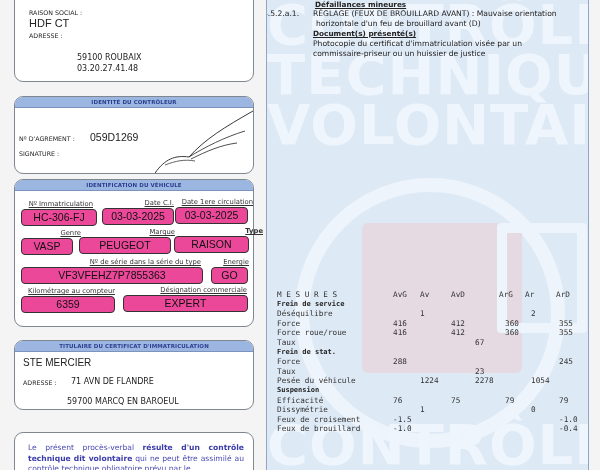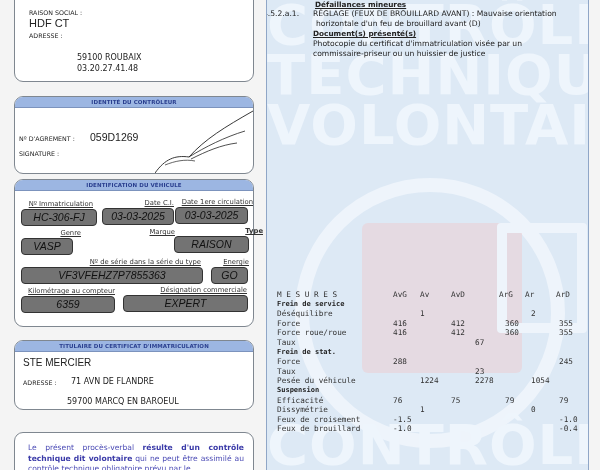--- a/index.html
+++ b/index.html
@@ -23,23 +23,23 @@
   #card-center { top: -12px; height: 94px; }
   #card-controller { top: 96px; height: 78px; }
   #card-vehicle { top: 179px; height: 148px; }
   #card-owner { top: 340px; height: 70px; }
   #card-note { top: 432px; height: 60px; }
 
   .abs { position: absolute; }
 
   .field-label { position: absolute; font-size: 6.8px; color: #333; text-decoration: underline; text-align: right; white-space: nowrap; }
   .field-box {
-    position: absolute; height: 17px; border: 1px solid #333; border-radius: 4px; background: #737373;
+    position: absolute; height: 17px; border: 1px solid #333; border-radius: 4px; background: #ec4899;
     font-family: "Liberation Sans", sans-serif; font-size: 10.5px; color: #111;
-    text-align: center; line-height: 15px; font-style: italic;
+    text-align: center; line-height: 15px;
   }
 
   .note-text {
     position: absolute; left: 13px; top: 10px; width: 216px;
     font-size: 7.6px; line-height: 10.5px; color: #4b4bb5; text-align: justify;
   }
   .note-text b { color: #3a3aa8; }
 
   
   #right-panel {
@@ -110,20 +110,21 @@
   <span class="field-label" style="left:6px;top:20px;width:72px;">Nº Immatriculation</span>
   <div class="field-box" style="left:6px;top:29px;width:76px;">HC-306-FJ</div>
   <span class="field-label" style="left:87px;top:19px;width:72px;">Date C.I.</span>
   <div class="field-box" style="left:87px;top:28px;width:72px;">03-03-2025</div>
   <span class="field-label" style="left:160px;top:18px;width:78px;">Date 1ere circulation</span>
   <div class="field-box" style="left:160px;top:27px;width:73px;">03-03-2025</div>
 
   <span class="field-label" style="left:6px;top:49px;width:60px;">Genre</span>
   <div class="field-box" style="left:6px;top:58px;width:52px;">VASP</div>
   <span class="field-label" style="left:64px;top:48px;width:96px;">Marque</span>
+  <div class="field-box" style="left:64px;top:57px;width:92px;">PEUGEOT</div>
   <span class="field-label" style="left:174px;top:47px;width:74px;font-weight:bold;">Type</span>
   <div class="field-box" style="left:159px;top:56px;width:75px;">RAISON</div>
 
   <span class="field-label" style="left:6px;top:78px;width:180px;">Nº de série dans la série du type</span>
   <div class="field-box" style="left:6px;top:87px;width:182px;">VF3VFEHZ7P7855363</div>
   <span class="field-label" style="left:194px;top:78px;width:40px;">Energie</span>
   <div class="field-box" style="left:196px;top:87px;width:37px;">GO</div>
 
   <span class="field-label" style="left:6px;top:107px;width:94px;">Kilométrage au compteur</span>
   <div class="field-box" style="left:6px;top:116px;width:94px;">6359</div>

